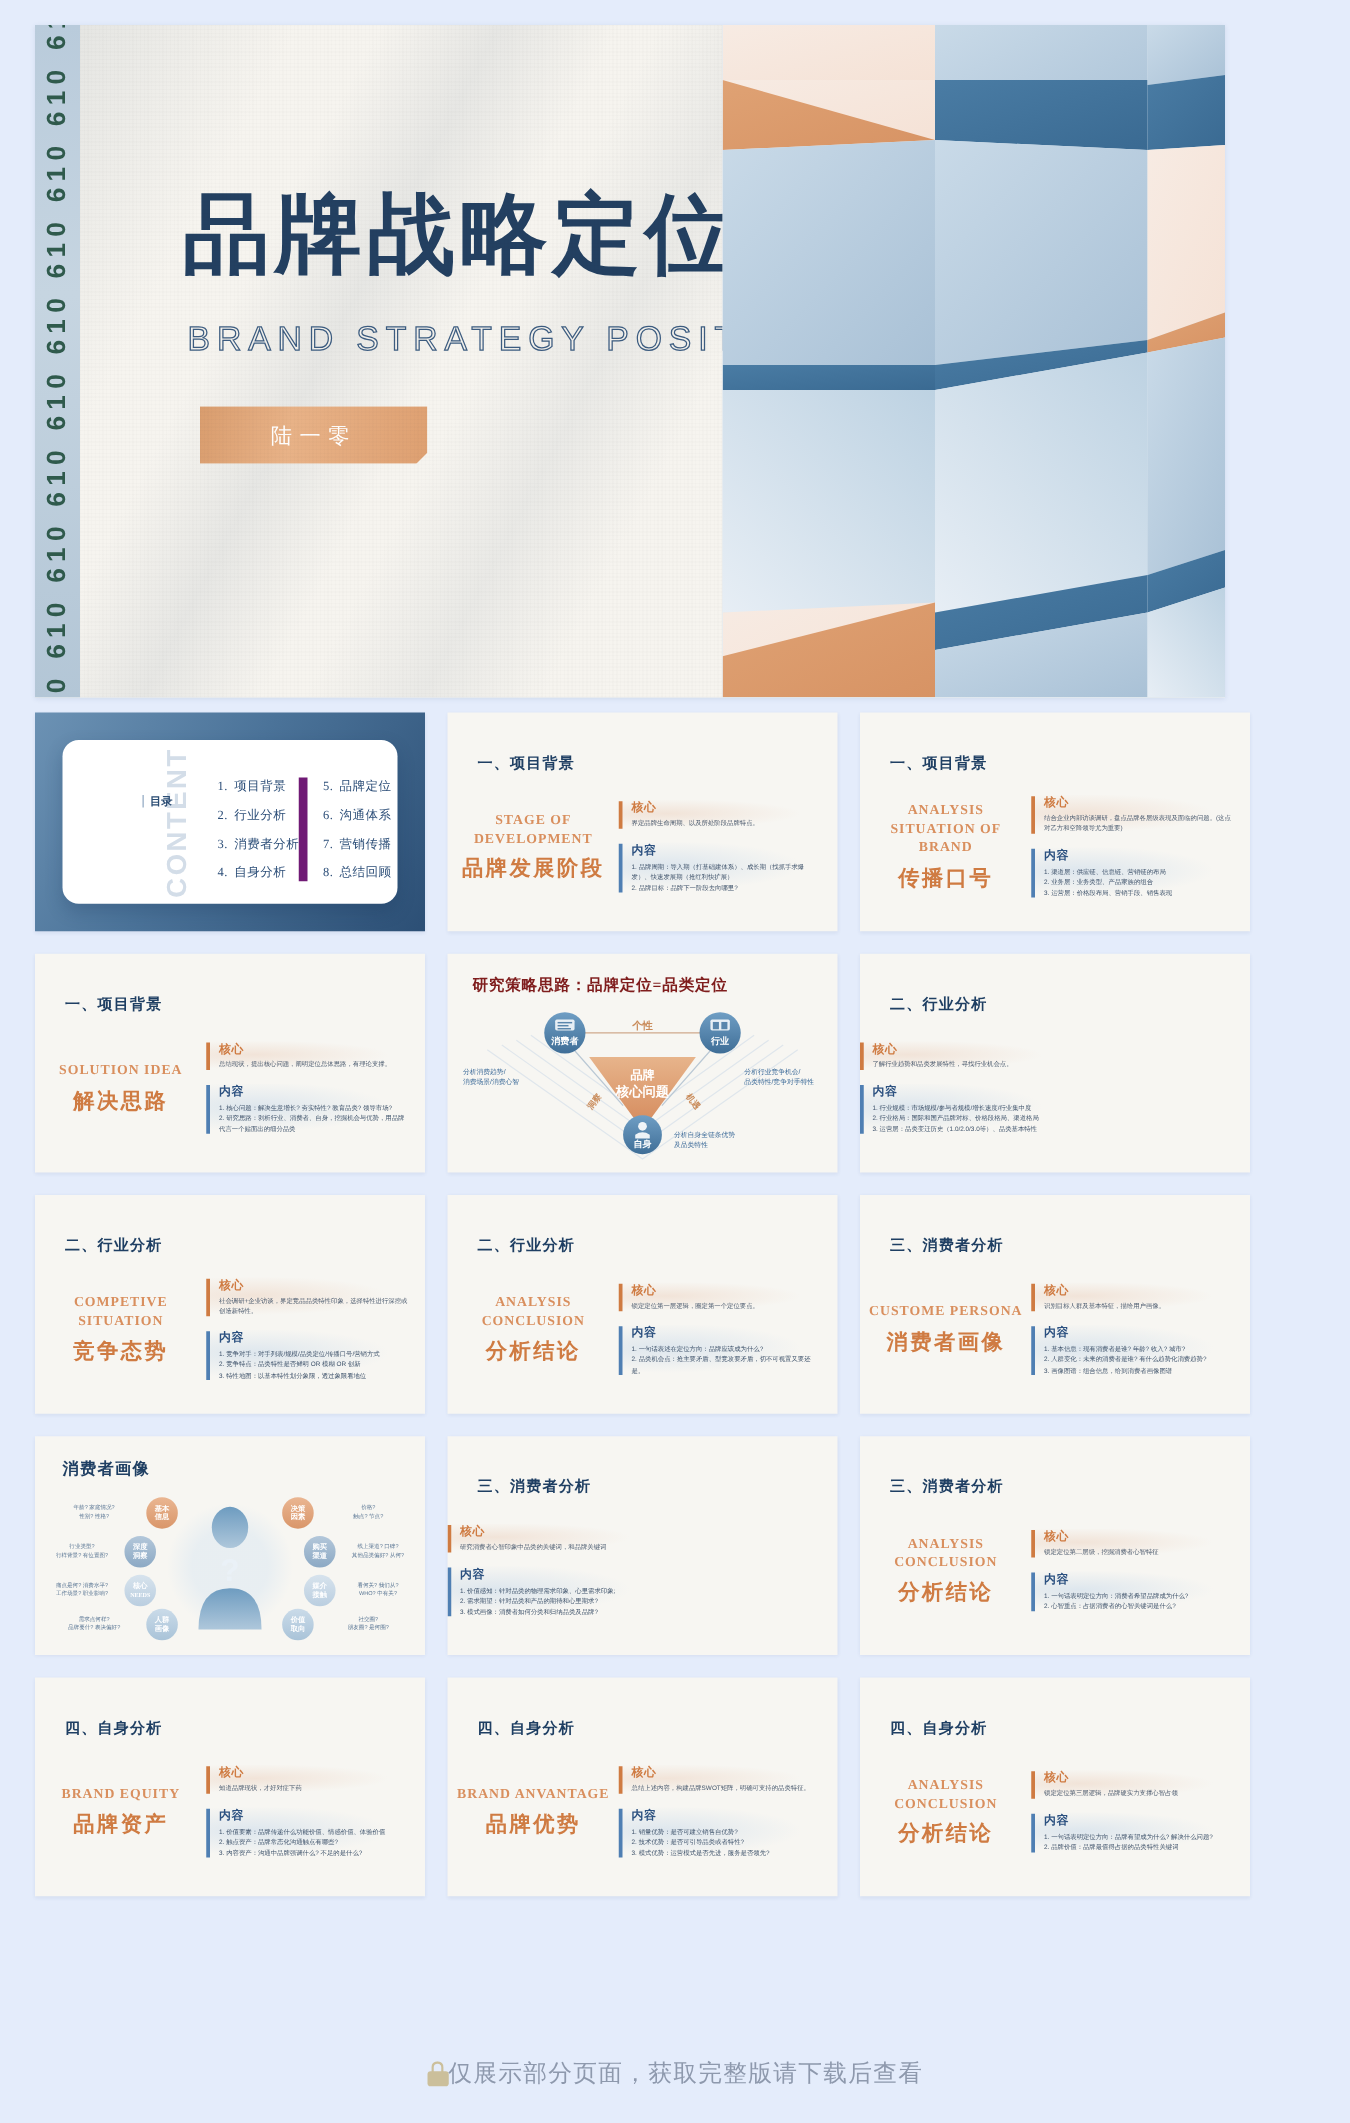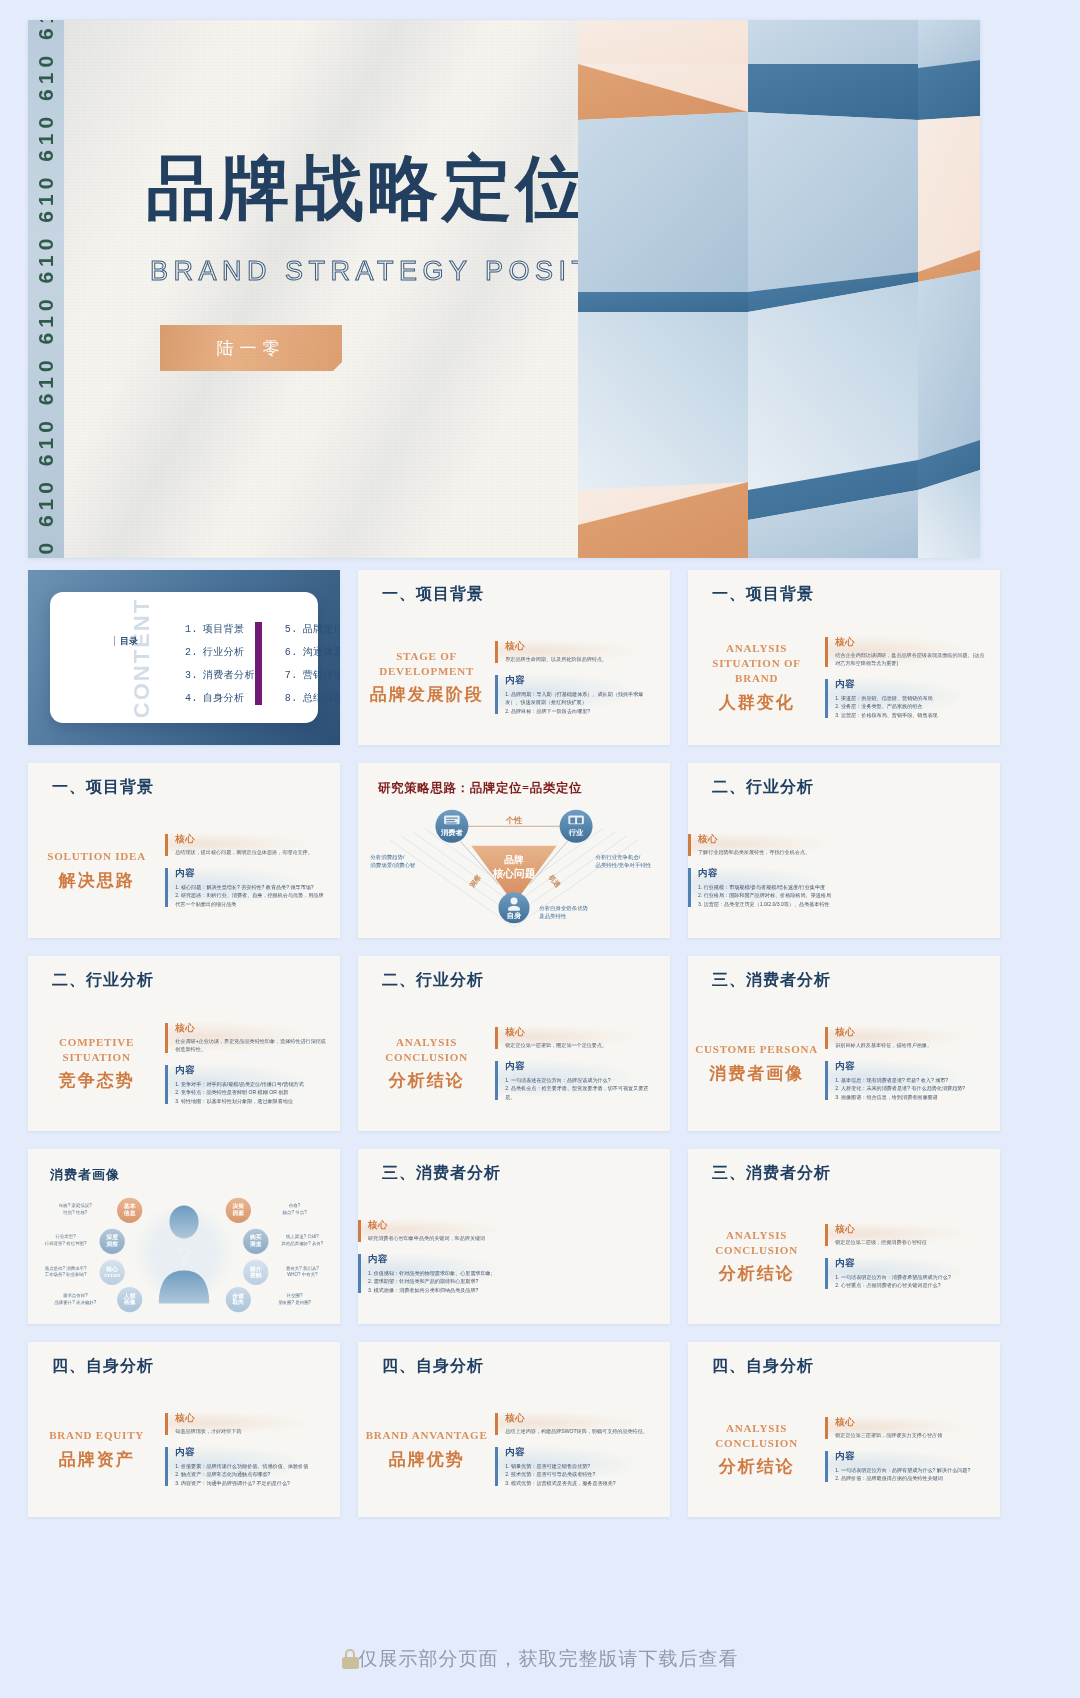--- a/index.html
+++ b/index.html
@@ -126,30 +126,30 @@
     padding-left: 5px; border-left: 1px solid #93aac4;
     width: 24px;
   }
   .toc-cols {
     position: absolute; left: 112px; top: 30px; right: 14px; bottom: 18px;
     display: grid; grid-template-columns: 1fr 1fr; align-content: center;
   }
   .toc-col { display: flex; flex-direction: column; justify-content: center; gap: 9px; padding-left: 12px; }
   .toc-col + .toc-col { border-left: 7px solid #701a75; }
   .toc-item {
-    font-family: Liberation Mono, monospace;
-    font-size: 10px; color: #2c4e78; letter-spacing: .4px; white-space: nowrap; margin-left: 11px;
+    font-family: Liberation Serif, serif;
+    font-size: 10px; color: #2c4e78; letter-spacing: .4px; white-space: nowrap;
   }
   .toc-item .n { margin-right: 5px; }
 
   
   .s-head {
-    position: absolute; left: 24px; top: 14px;
-    font-family: "Liberation Serif", serif;
-    font-weight: bold; font-size: 16px; color: #1f3f63; letter-spacing: 1px;
+    position: absolute; left: 24px; top: 32px;
+    font-family: "Liberation Serif", serif;
+    font-weight: bold; font-size: 12px; color: #1f3f63; letter-spacing: 1px;
   }
   .s-body { position: absolute; left: 0; top: 48px; right: 0; bottom: 8px; display: flex; }
   .s-left {
     width: 44%; display: flex; flex-direction: column;
     align-items: center; justify-content: center; text-align: center; padding: 0 6px;
   }
   .s-en {
     font-family: "Liberation Serif", serif;
     font-size: 11px; font-weight: bold; color: #d98f5e;
     letter-spacing: .8px; line-height: 1.35;
@@ -322,21 +322,21 @@
         </div>
       </div>
     </div>
   </div>
 
   <div class="slide">
     <div class="s-head">一、项目背景</div>
     <div class="s-body">
       <div class="s-left">
         <div class="s-en">ANALYSIS SITUATION OF BRAND</div>
-        <div class="s-cn">人群变化</div>
+        <div class="s-cn">传播口号</div>
       </div>
       <div class="s-right">
         <div class="blk core">
           <div class="blk-t">核心</div>
           <div class="blk-p">结合企业内部访谈调研，盘点品牌各层级表现及面临的问题。(这点对乙方和空降领导尤为重要)</div>
         </div>
         <div class="blk cont">
           <div class="blk-t">内容</div>
           <div class="blk-li">1. 渠道层：供应链、信息链、营销链的布局</div>
           <div class="blk-li">2. 业务层：业务类型、产品家族的组合</div>

